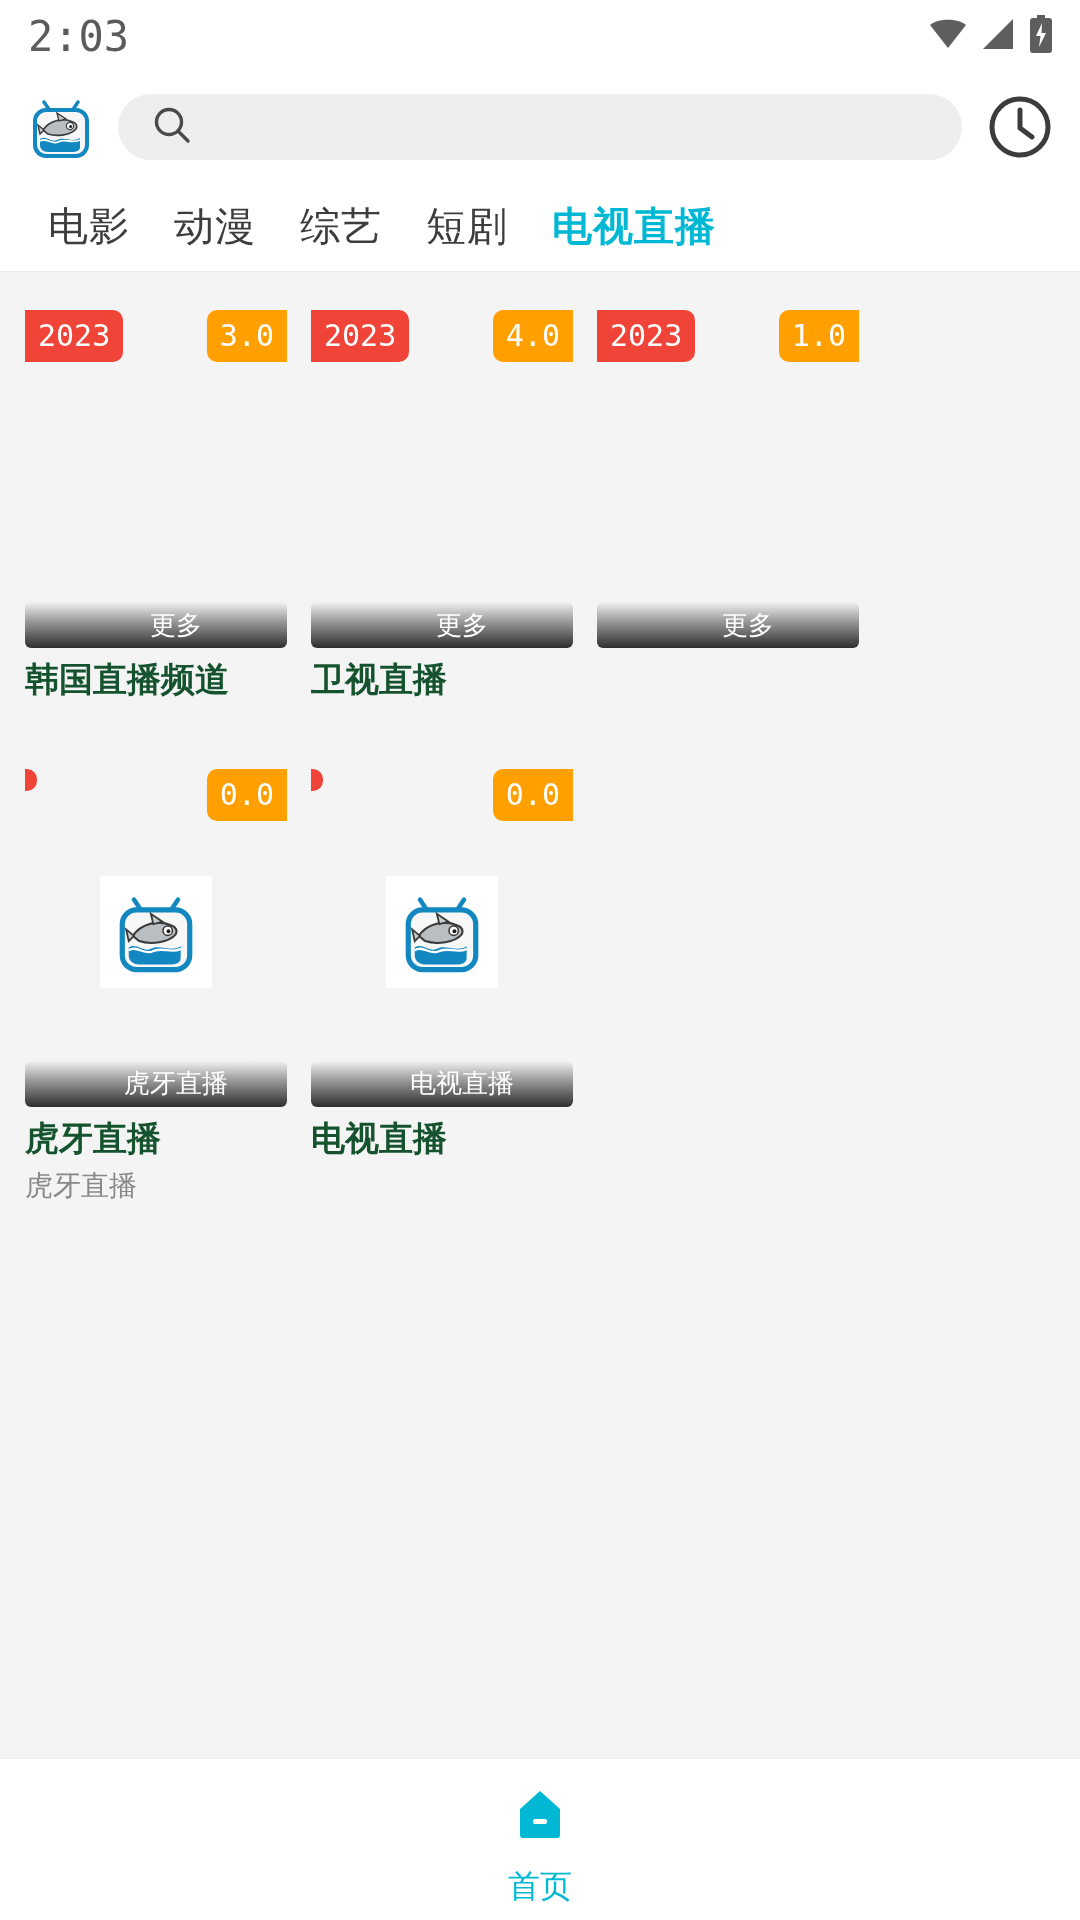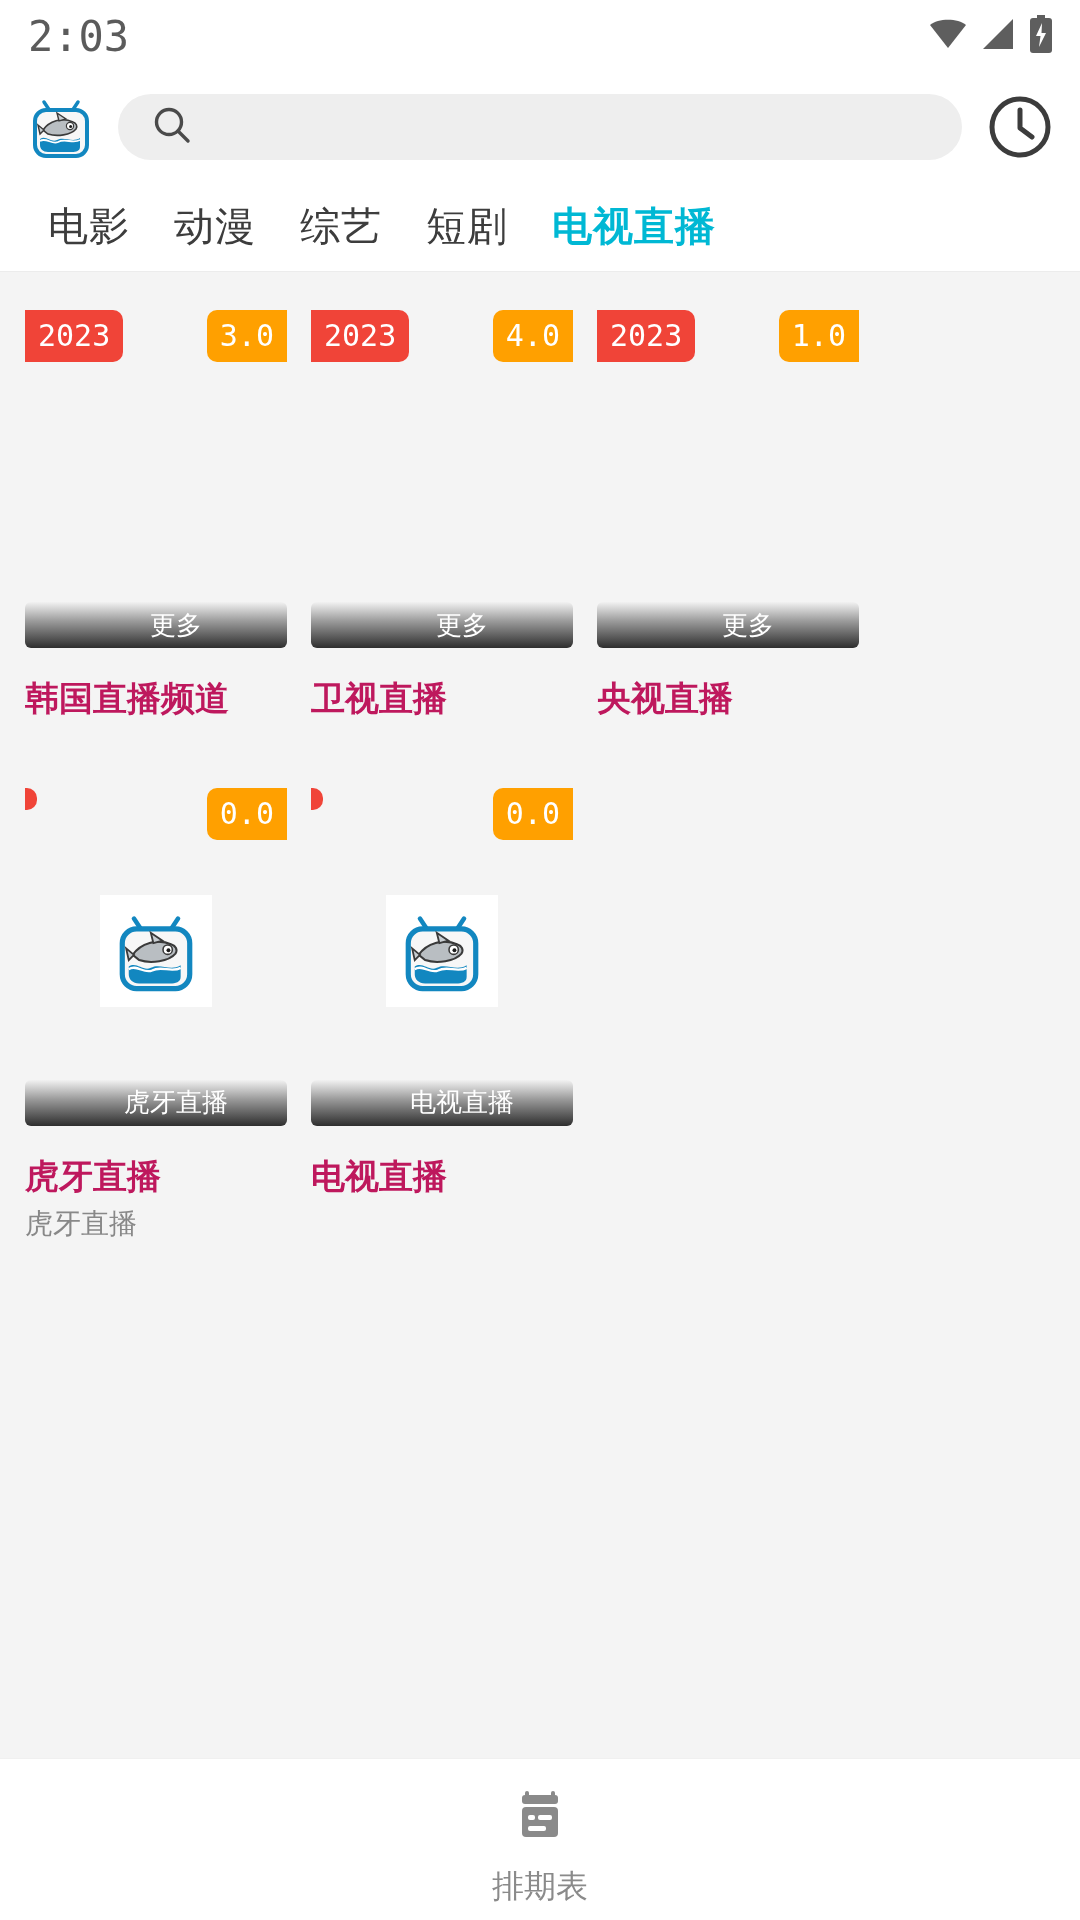--- a/index.html
+++ b/index.html
@@ -94,21 +94,21 @@
   }
   .note-bar{
     width:262px;height:46px;margin-top:-46px;position:relative;
     background:linear-gradient(to bottom,#f2f2f2 0%,#9a9a9a 42%,#2e2e2e 100%);
     border-radius:6px;
     display:flex;align-items:center;justify-content:center;
     color:#ffffff;font-size:26px;
     padding-left:40px;
   }
   .card-title{
-    margin-top:29px;font-size:34px;color:#be185d;font-weight:700;
+    margin-top:10px;font-size:34px;color:#14532d;font-weight:700;
     white-space:nowrap;overflow:hidden;text-overflow:ellipsis;
     line-height:1.25;
   }
   .card-sub{
     margin-top:8px;font-size:28px;color:#888888;font-weight:400;
     white-space:nowrap;overflow:hidden;text-overflow:ellipsis;
   }
   .row-gap{height:56px;}
 
   
@@ -210,21 +210,20 @@
       <div class="note-bar">更多</div>
       <div class="card-title">卫视直播</div>
     </div>
 
     <div class="card">
       <div class="poster">
         <span class="badge-year">2023</span>
         <span class="badge-score">1.0</span>
       </div>
       <div class="note-bar">更多</div>
-      <div class="card-title">央视直播</div>
     </div>
   </div>
 
   <div class="row-gap"></div>
 
   <div class="grid">
 
     <div class="card">
       <div class="poster">
         <span class="badge-year empty"></span>
@@ -269,29 +268,24 @@
       <div class="note-bar">电视直播</div>
       <div class="card-title">电视直播</div>
     </div>
 
     <div></div>
   </div>
 </div>
 
 <div class="bottomnav">
 
-
-  <div class="navitem">
+  <div class="navitem active">
     <span>
       <svg width="62" height="62" viewBox="0 0 62 62">
-        <rect x="16" y="8" width="4" height="10" rx="2" fill="#8a8a8a"></rect>
-        <rect x="42" y="8" width="4" height="10" rx="2" fill="#8a8a8a"></rect>
-        <rect x="13" y="12" width="36" height="9" rx="3" fill="#8a8a8a"></rect>
-        <rect x="13" y="24" width="36" height="30" rx="4" fill="#8a8a8a"></rect>
-        <rect x="19" y="32" width="7" height="5" rx="2" fill="#ffffff"></rect>
-        <rect x="29" y="32" width="14" height="5" rx="2" fill="#ffffff"></rect>
-        <rect x="19" y="43" width="18" height="5" rx="2" fill="#ffffff"></rect>
+        <path d="M31 8 L51 26 L51 52 C51 54 50 55 48 55 L14 55 C12 55 11 54 11 52 L11 26 Z" fill="#00b8d4"></path>
+        <rect x="24" y="36" width="14" height="5" rx="2" fill="#ffffff"></rect>
       </svg>
     </span>
-    <span class="navlabel">排期表</span>
-  </div>
+    <span class="navlabel">首页</span>
+  </div>
+
 
 </div>
 
 </body></html>

